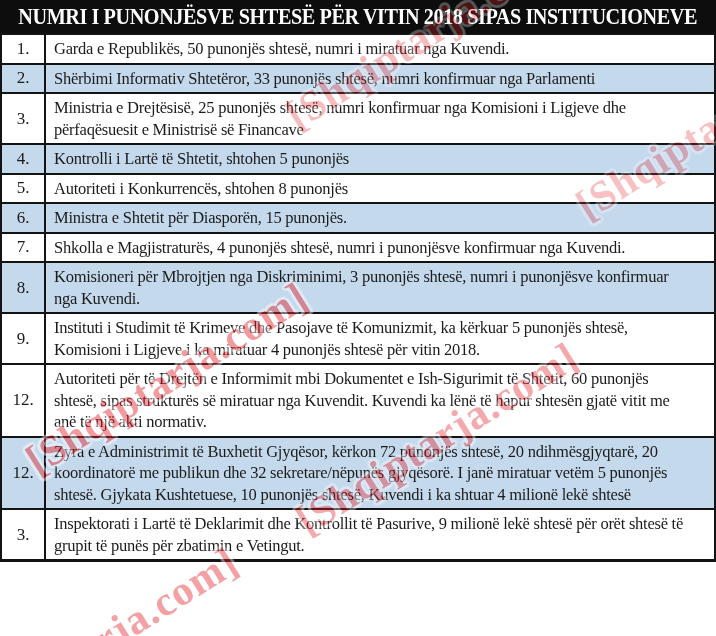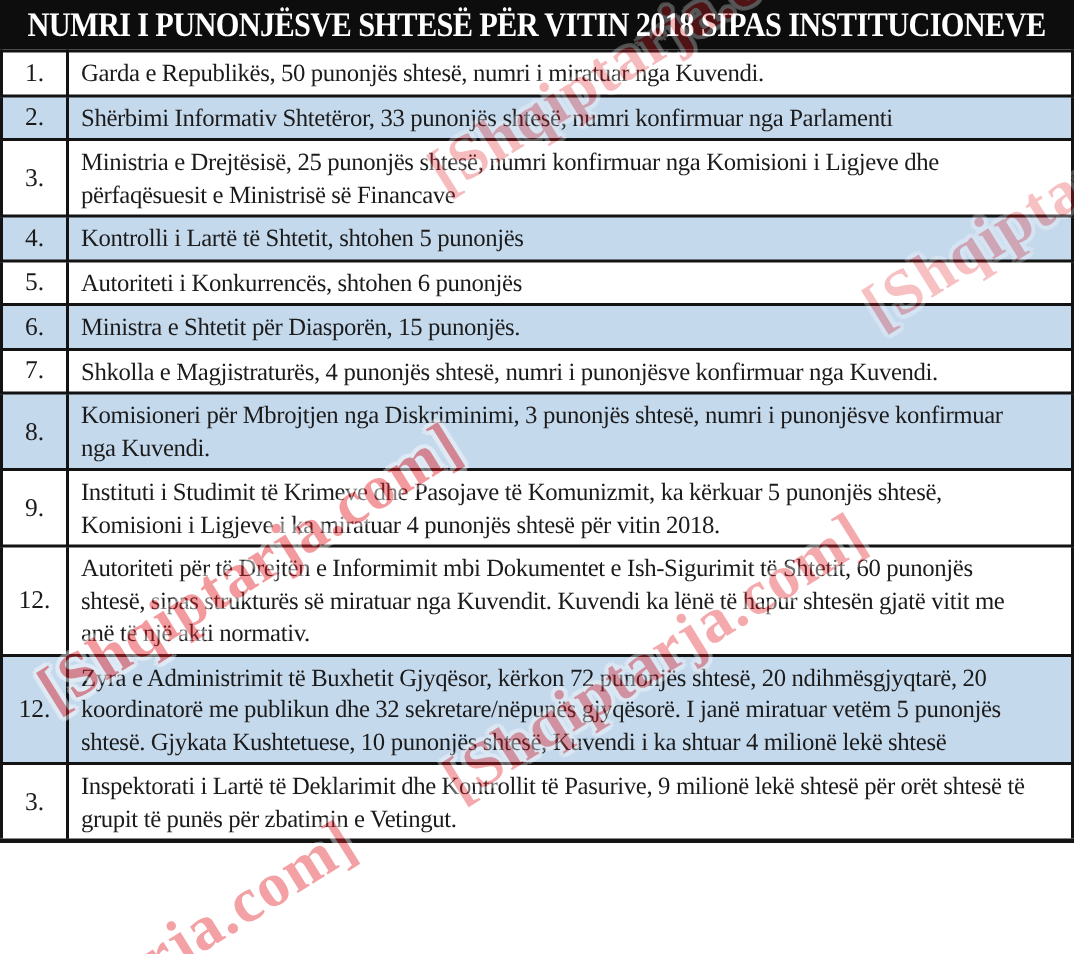--- a/index.html
+++ b/index.html
@@ -107,21 +107,21 @@
         <tr class="plain">
       <td class="num">3.</td>
       <td class="txt">Ministria e Drejtësisë, 25 punonjës shtesë, numri konfirmuar nga Komisioni i Ligjeve dhe përfaqësuesit e Ministrisë së Financave</td>
     </tr>
         <tr class="alt">
       <td class="num">4.</td>
       <td class="txt">Kontrolli i Lartë të Shtetit, shtohen 5 punonjës</td>
     </tr>
         <tr class="plain">
       <td class="num">5.</td>
-      <td class="txt">Autoriteti i Konkurrencës, shtohen 6 punonjës</td>
+      <td class="txt">Autoriteti i Konkurrencës, shtohen 8 punonjës</td>
     </tr>
         <tr class="alt">
       <td class="num">6.</td>
       <td class="txt">Ministra e Shtetit për Diasporën, 15 punonjës.</td>
     </tr>
         <tr class="plain">
       <td class="num">7.</td>
       <td class="txt">Shkolla e Magjistraturës, 4 punonjës shtesë, numri i punonjësve konfirmuar nga Kuvendi.</td>
     </tr>
         <tr class="alt">

